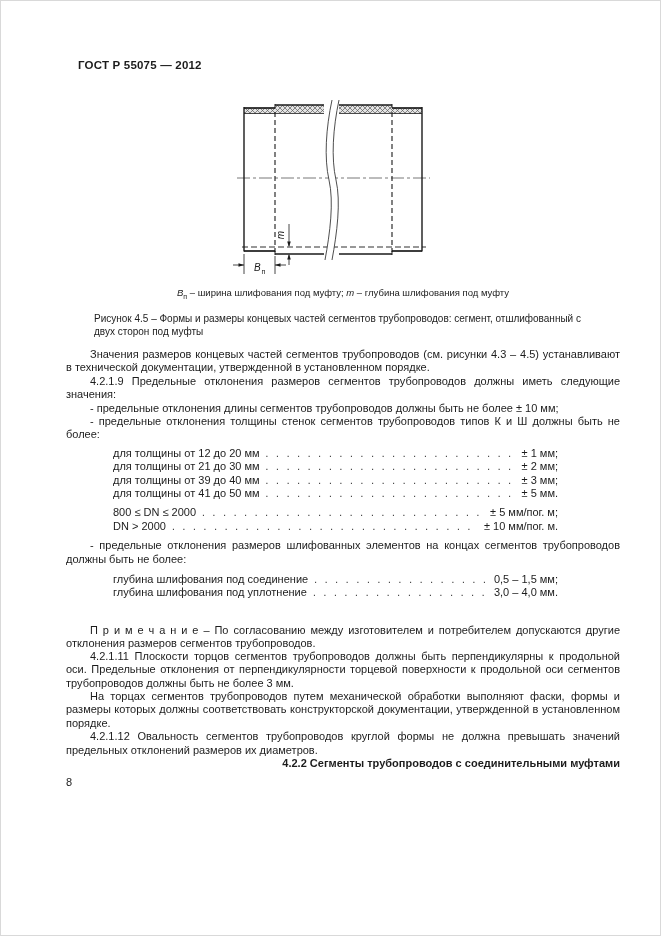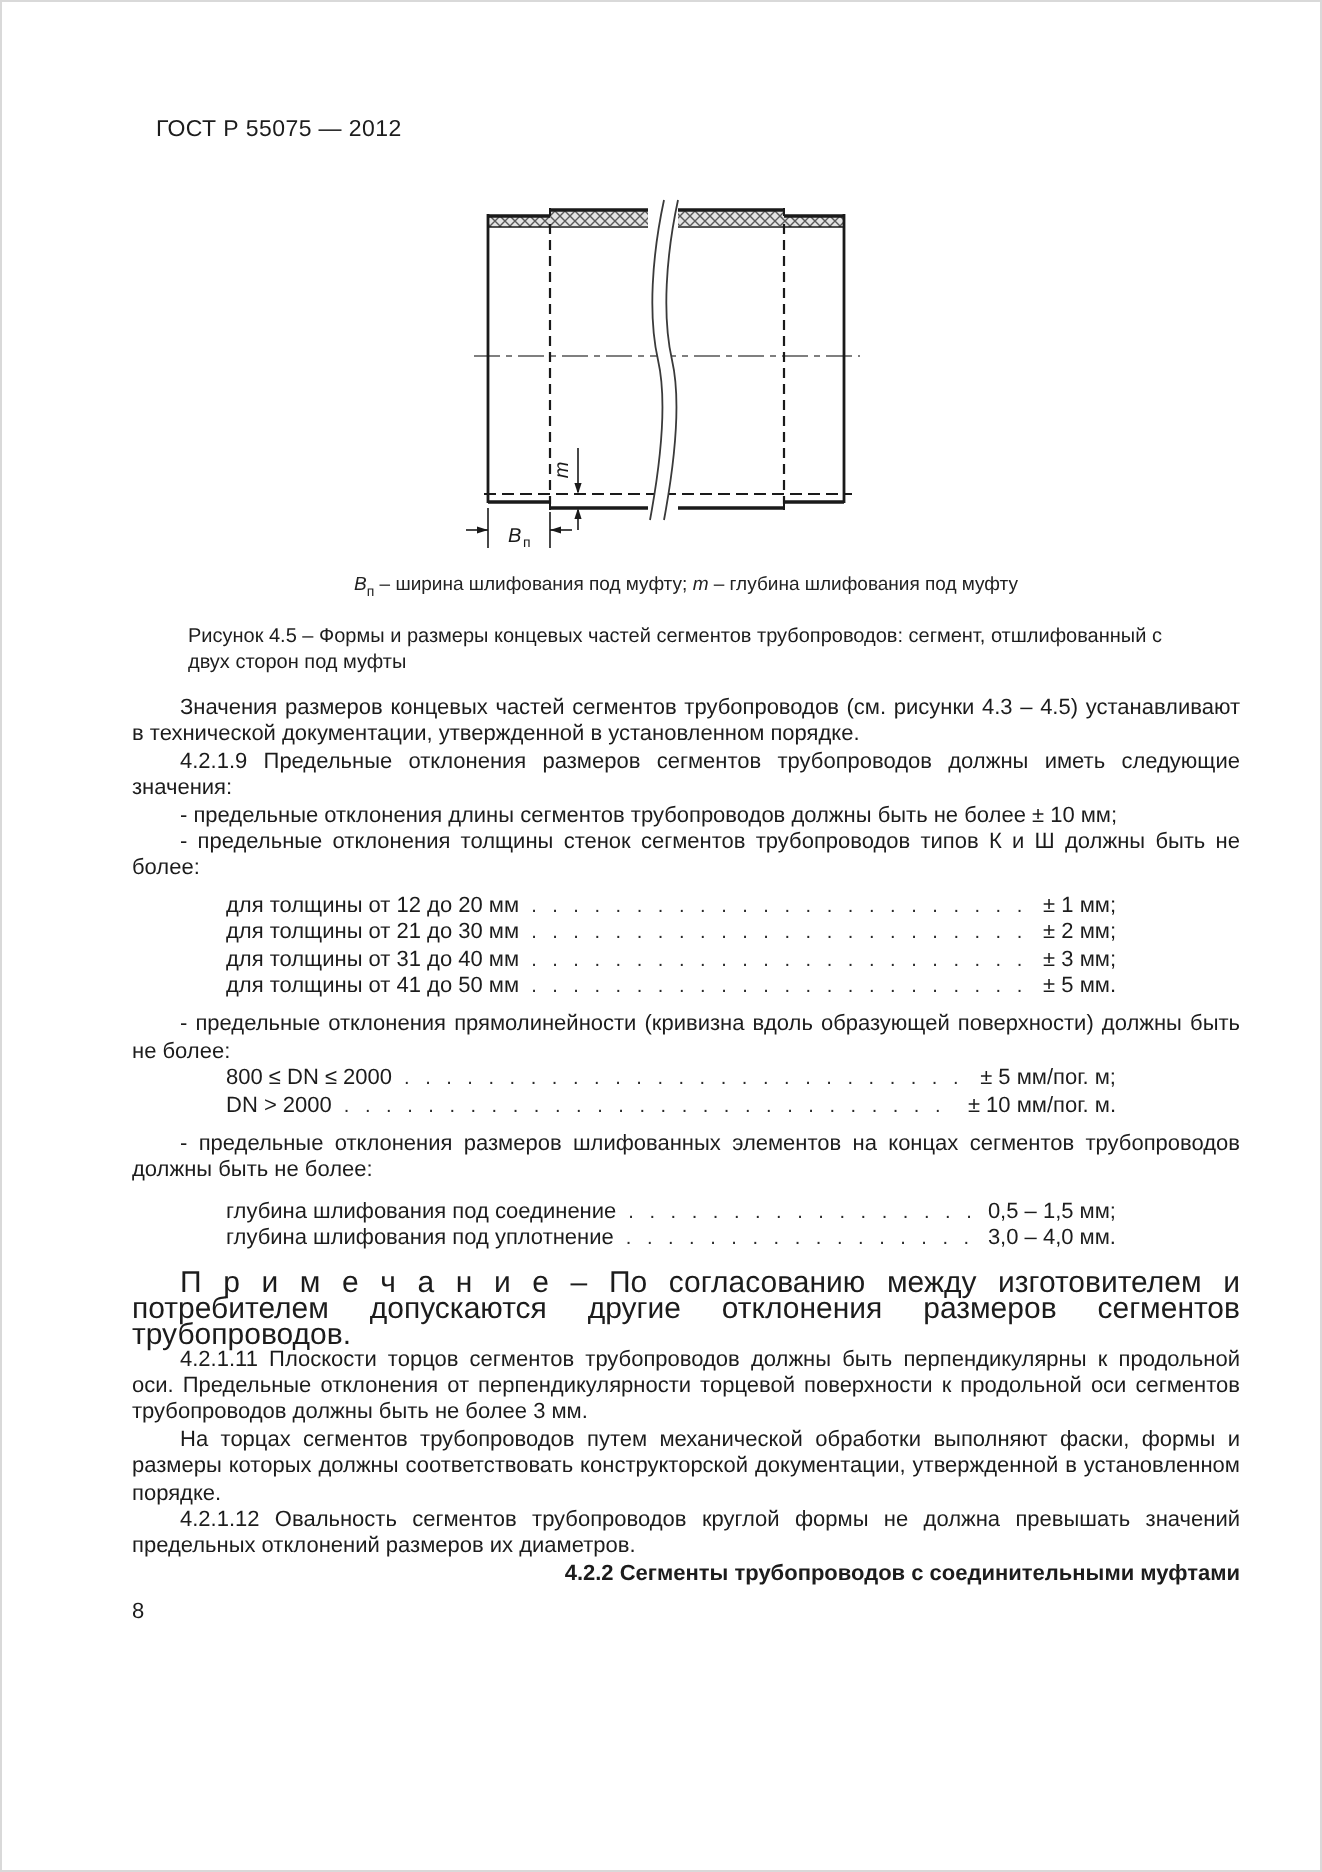--- a/index.html
+++ b/index.html
@@ -2,38 +2,38 @@
 <html><head>
 <meta charset="utf-8">
 <style>
   html,body{margin:0;padding:0;}
   body{
     width:661px;height:936px;background:#ffffff;position:relative;
     font-family:"Liberation Sans", sans-serif;color:#1c1c1c;overflow:hidden;
     box-shadow: inset 0 0 0 1px #d9d9d9;
   }
   .content{position:absolute;inset:0;padding:0 41px 0 66px;box-sizing:border-box;}
-  .doc-header{margin:59px 0 0 12px;font-size:11.5px;font-weight:normal;letter-spacing:.2px;}
+  .doc-header{margin:59px 0 0 12px;font-size:11.5px;font-weight:bold;letter-spacing:.2px;}
   .figure-wrap{position:relative;height:180px;margin-top:27px;}
   .figure-wrap svg{position:absolute;left:174px;top:0;overflow:visible;}
   .cap1{margin-top:9px;text-align:center;font-size:9.5px;line-height:12px;color:#222;}
   .cap1 sub{font-size:7px;}
   .cap2{margin-top:9px;font-size:10px;line-height:13px;color:#1c1c1c;
         padding:0 28px;}
   .bodytext{margin-top:10px;}
   p.para{margin:0;font-size:11px;line-height:13.4px;text-align:justify;text-indent:24px;}
   p.h-bold{font-weight:bold;text-align:right;}
   .dottable{margin:5px 0 6px 0;}
   .drow{display:flex;align-items:flex-start;font-size:11px;line-height:13.4px;
         padding-left:47px;padding-right:62px;}
   .dlabel{white-space:nowrap;}
   .dlead{flex:1 1 auto;overflow:hidden;white-space:nowrap;font-size:10px;
          letter-spacing:2.5px;color:#2a2a2a;margin:0 6px;min-width:20px;}
   .dval{white-space:nowrap;}
-  .note{margin-top:8px;font-size:15px;line-height:13px;text-align:justify;text-indent:24px;}
+  .note{margin-top:24px;font-size:11px;line-height:13px;text-align:justify;text-indent:24px;}
   .pagenum{margin-top:6px;font-size:11px;}
   .mt4{margin-top:4px;}
   .t2{margin-top:0;margin-bottom:6px;}
   .t3{margin-top:7px;margin-bottom:0;}
 </style>
 </head>
 <body>
 
 <div class="content">
 
@@ -137,32 +137,31 @@
         <span class="dlabel">для толщины от 12 до 20 мм</span>
           <span class="dlead">. . . . . . . . . . . . . . . . . . . . . . . . . . . . . . . . . . . . . . . . . . . . . . . . . . . . . . . . . . . . . . . . . . . . . . . . . . . . . . . . . . . . . . . . . . . . . . . . . . . . . . . . . . . . . . . . . . . . . . . . </span>
           <span class="dval">± 1 мм;</span>
       </div>
       <div class="drow">
         <span class="dlabel">для толщины от 21 до 30 мм</span>
           <span class="dlead">. . . . . . . . . . . . . . . . . . . . . . . . . . . . . . . . . . . . . . . . . . . . . . . . . . . . . . . . . . . . . . . . . . . . . . . . . . . . . . . . . . . . . . . . . . . . . . . . . . . . . . . . . . . . . . . . . . . . . . . . </span>
           <span class="dval">± 2 мм;</span>
       </div>
       <div class="drow">
-        <span class="dlabel">для толщины от 31 до 40 мм</span>
+        <span class="dlabel">для толщины от 39 до 40 мм</span>
           <span class="dlead">. . . . . . . . . . . . . . . . . . . . . . . . . . . . . . . . . . . . . . . . . . . . . . . . . . . . . . . . . . . . . . . . . . . . . . . . . . . . . . . . . . . . . . . . . . . . . . . . . . . . . . . . . . . . . . . . . . . . . . . . </span>
           <span class="dval">± 3 мм;</span>
       </div>
       <div class="drow">
         <span class="dlabel">для толщины от 41 до 50 мм</span>
           <span class="dlead">. . . . . . . . . . . . . . . . . . . . . . . . . . . . . . . . . . . . . . . . . . . . . . . . . . . . . . . . . . . . . . . . . . . . . . . . . . . . . . . . . . . . . . . . . . . . . . . . . . . . . . . . . . . . . . . . . . . . . . . . </span>
           <span class="dval">± 5 мм.</span>
       </div>
     </div>
 
-    <p class="para">- предельные отклонения прямолинейности (кривизна вдоль образующей поверхности) должны быть не более:</p>
 
     <div class="dottable t2">
       <div class="drow">
         <span class="dlabel">800 ≤ DN ≤ 2000</span>
           <span class="dlead">. . . . . . . . . . . . . . . . . . . . . . . . . . . . . . . . . . . . . . . . . . . . . . . . . . . . . . . . . . . . . . . . . . . . . . . . . . . . . . . . . . . . . . . . . . . . . . . . . . . . . . . . . . . . . . . . . . . . . . . . </span>
           <span class="dval">± 5 мм/пог. м;</span>
       </div>
       <div class="drow">
         <span class="dlabel">DN &gt; 2000</span>
           <span class="dlead">. . . . . . . . . . . . . . . . . . . . . . . . . . . . . . . . . . . . . . . . . . . . . . . . . . . . . . . . . . . . . . . . . . . . . . . . . . . . . . . . . . . . . . . . . . . . . . . . . . . . . . . . . . . . . . . . . . . . . . . . </span>

